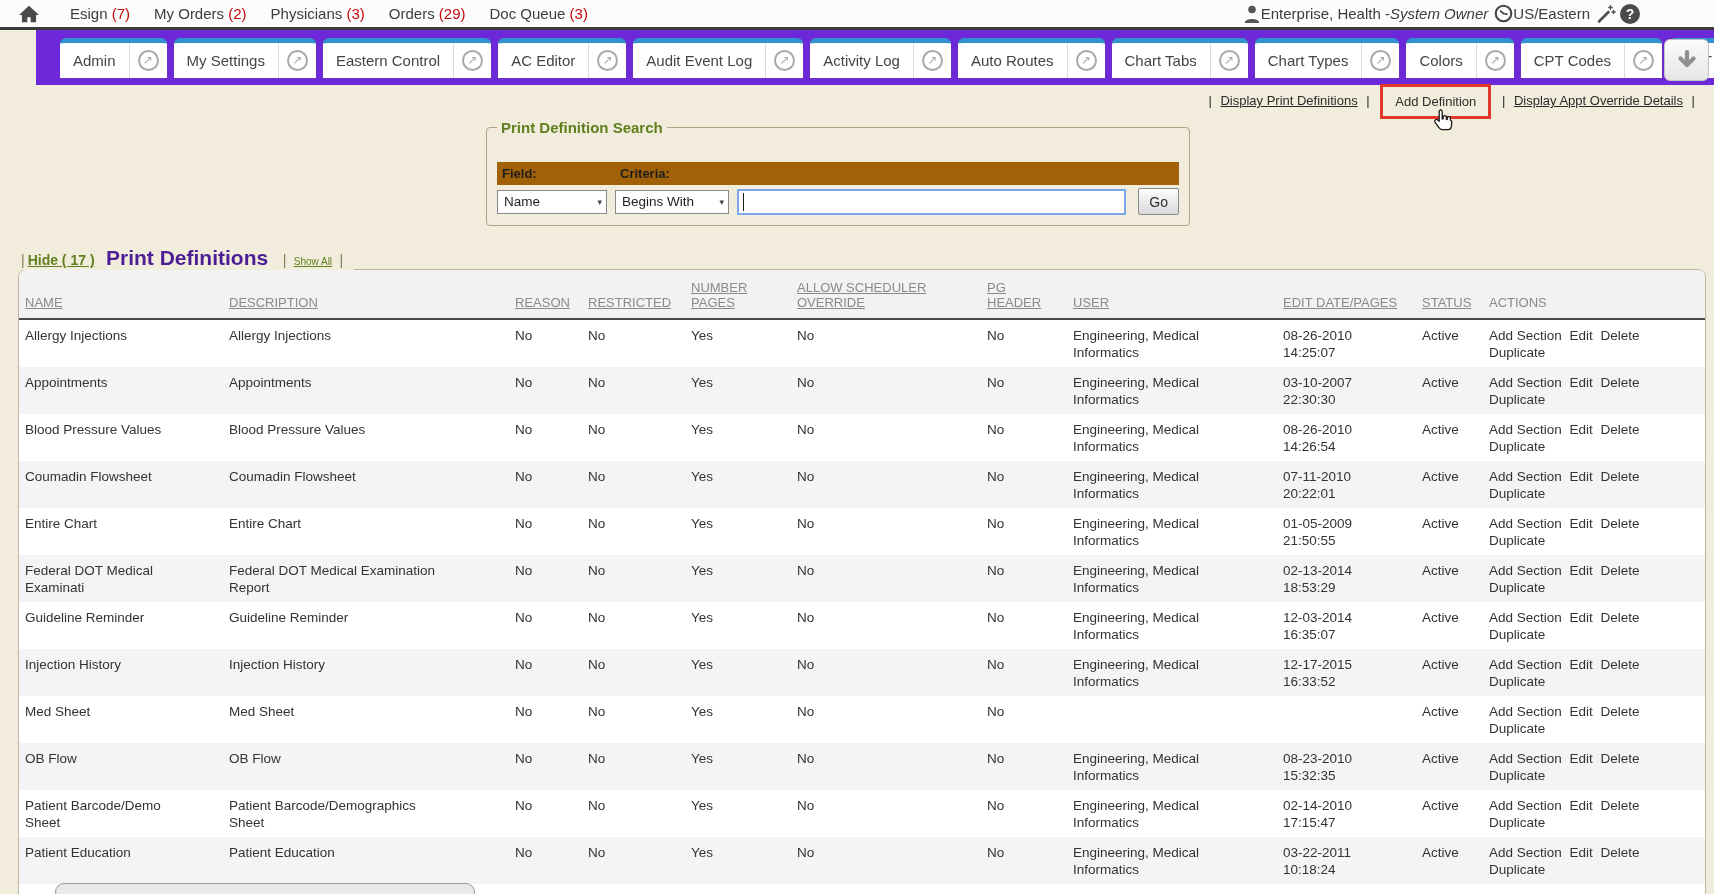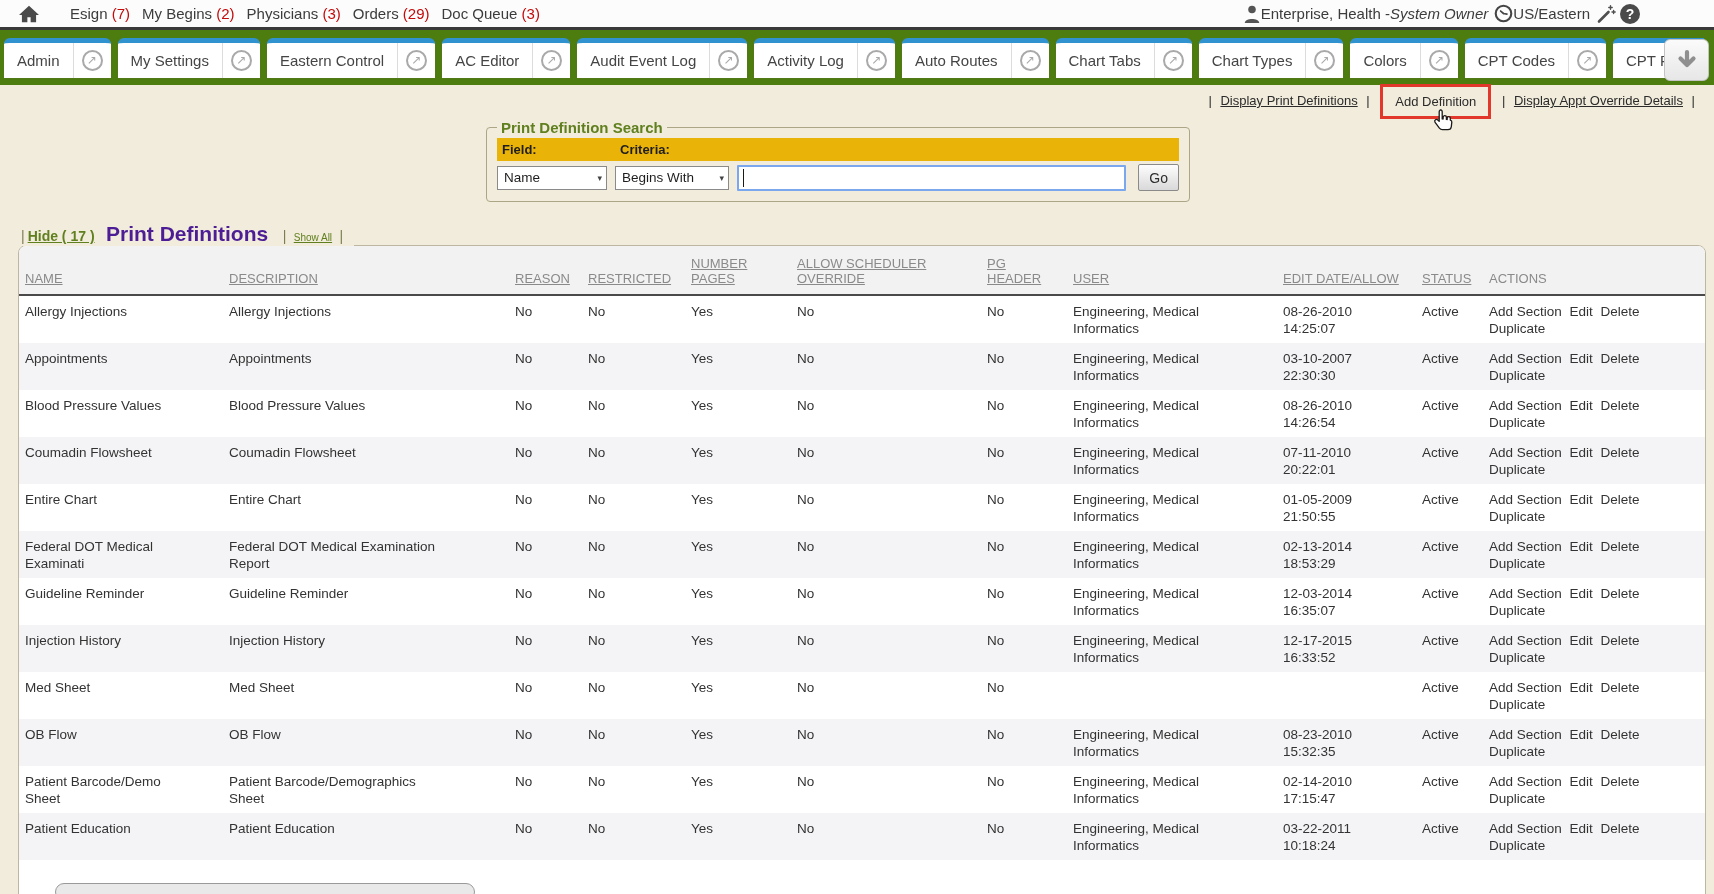--- a/index.html
+++ b/index.html
@@ -8,32 +8,32 @@
     width:1714px; height:894px; overflow:hidden;
     font-family:"Liberation Sans","DejaVu Sans",sans-serif;
     background:#f1ecdb; position:relative;
   }
   
   .topbar {
     height:30px; background:#fcfcfc; border-bottom:3px solid #3a3a3a;
     display:flex; align-items:center; padding:0 74px 0 18px;
   }
   .home-btn { display:flex; align-items:center; cursor:pointer; }
-  .topnav { display:flex; gap:12px; margin-left:30px; }
+  .topnav { display:flex; gap:24px; margin-left:30px; }
   .nav-item { font-size:15px; color:#3c3c3c; cursor:pointer; white-space:nowrap; }
   .nav-count { color:#c40a0a; }
   .topbar-right { margin-left:auto; display:flex; align-items:center; font-size:15px; color:#3c3c3c; }
   .user-role { font-style:italic; }
   .help-icon {
     width:20px; height:20px; border-radius:50%; background:#4a4a4a; color:#fff;
     font-weight:bold; font-size:14px; line-height:20px; text-align:center; margin-left:4px;
   }
   .icon { display:inline-flex; align-items:center; }
   
-  .tabbar { position:relative; height:55px; padding:8px 0 0 4px; background:#4d7c0f; }
+  .tabbar { position:relative; height:55px; padding:8px 0 0 24px; background:#6d28d9;margin-left:36px; }
   .tab-strip { display:flex; gap:7px; overflow:hidden; width:1700px; height:47px; }
   .tab {
     flex:0 0 auto; background:#fff; border-top:5px solid #3093d0;
     border-radius:6px 6px 0 0; height:40px; display:flex; align-items:center;
     padding-left:13px; box-shadow:0 0 2px rgba(120,115,90,.45); cursor:pointer;
   }
   .tab-label { font-size:15px; color:#454545; padding-right:13px; white-space:nowrap; }
   .tab-sep { width:1px; align-self:stretch; background:#dcdcdc; }
   .tab-icon {
     width:21px; height:21px; border:2px solid #a9a9a9; border-radius:50%;
@@ -53,21 +53,21 @@
     display:inline-block; border:3px solid #e2382c; padding:7px 12px; margin:-12px 2px;
     position:relative; vertical-align:middle; color:#2b2b2b; cursor:pointer;
   }
   .cursor-icon { position:absolute; left:46%; bottom:-18px; z-index:5; }
   
   .search-fieldset {
     margin:-2px 0 0 486px; width:704px;
     border:1px solid #aca687; border-radius:4px; padding:2px 10px 10px 10px;
   }
   .search-legend { font-size:15px; font-weight:bold; color:#607f1e; padding:0 4px; }
-  .labels-row { display:flex; background:#eab308; }
+  .labels-row { display:flex; background:#a16207;margin-top:24px; }
   .lab { font-size:13px; font-weight:bold; color:#1e1e1e; padding:4px 0 4px 5px; }
   .lab-field { width:118px; } .lab-criteria { width:122px; } .lab-search { flex:1; }
   .controls-row { display:flex; align-items:center; margin-top:3px; }
   .selectbox {
     background:#fff; border:1px solid #8a8a8a; height:24px; display:flex; align-items:center;
     justify-content:space-between; font-size:13.5px; color:#1e1e1e; padding:0 4px 0 6px; cursor:pointer;
   }
   .sel-field { width:110px; margin-right:8px; }
   .sel-criteria { width:114px; margin-right:8px; }
   .sel-arrow { font-size:9px; color:#444; }
@@ -125,21 +125,21 @@
 <div class="topbar">
   <span class="home-btn">
     <span class="icon">
       <svg width="22" height="20" viewBox="0 0 24 22">
           <path d="M12 2 L1 12 h3.2 v8 h6 v-5.5 h3.6 V20 h6 v-8 H23 Z" fill="#4a4a4a"></path>
         </svg>
     </span>
   </span>
   <div class="topnav">
       <span class="nav-item"><span>Esign </span><span class="nav-count">(7)</span></span>
-      <span class="nav-item"><span>My Begins </span><span class="nav-count">(2)</span></span>
+      <span class="nav-item"><span>My Orders </span><span class="nav-count">(2)</span></span>
       <span class="nav-item"><span>Physicians </span><span class="nav-count">(3)</span></span>
       <span class="nav-item"><span>Orders </span><span class="nav-count">(29)</span></span>
       <span class="nav-item"><span>Doc Queue </span><span class="nav-count">(3)</span></span>
     </div>
   <div class="topbar-right">
     <span class="icon">
       <svg width="18" height="20" viewBox="0 0 20 22">
           <circle cx="10" cy="6" r="4.2" fill="#555"></circle>
           <path d="M2 21 c0-6 16-6 16 0 z" fill="#555"></path>
         </svg>
@@ -301,21 +301,21 @@
         <thead>
           <tr>
               <th>NAME</th>
               <th>DESCRIPTION</th>
               <th>REASON</th>
               <th>RESTRICTED</th>
               <th>NUMBER PAGES</th>
               <th>ALLOW SCHEDULER OVERRIDE</th>
               <th>PG HEADER</th>
               <th>USER</th>
-              <th>EDIT DATE/ALLOW</th>
+              <th>EDIT DATE/PAGES</th>
               <th>STATUS</th>
               <th class="no-sort">ACTIONS</th>
             </tr>
         </thead>
         <tbody>
             <tr>
               <td>
                 <div class="cw cw-name">Allergy Injections</div>
               </td>
               <td>

